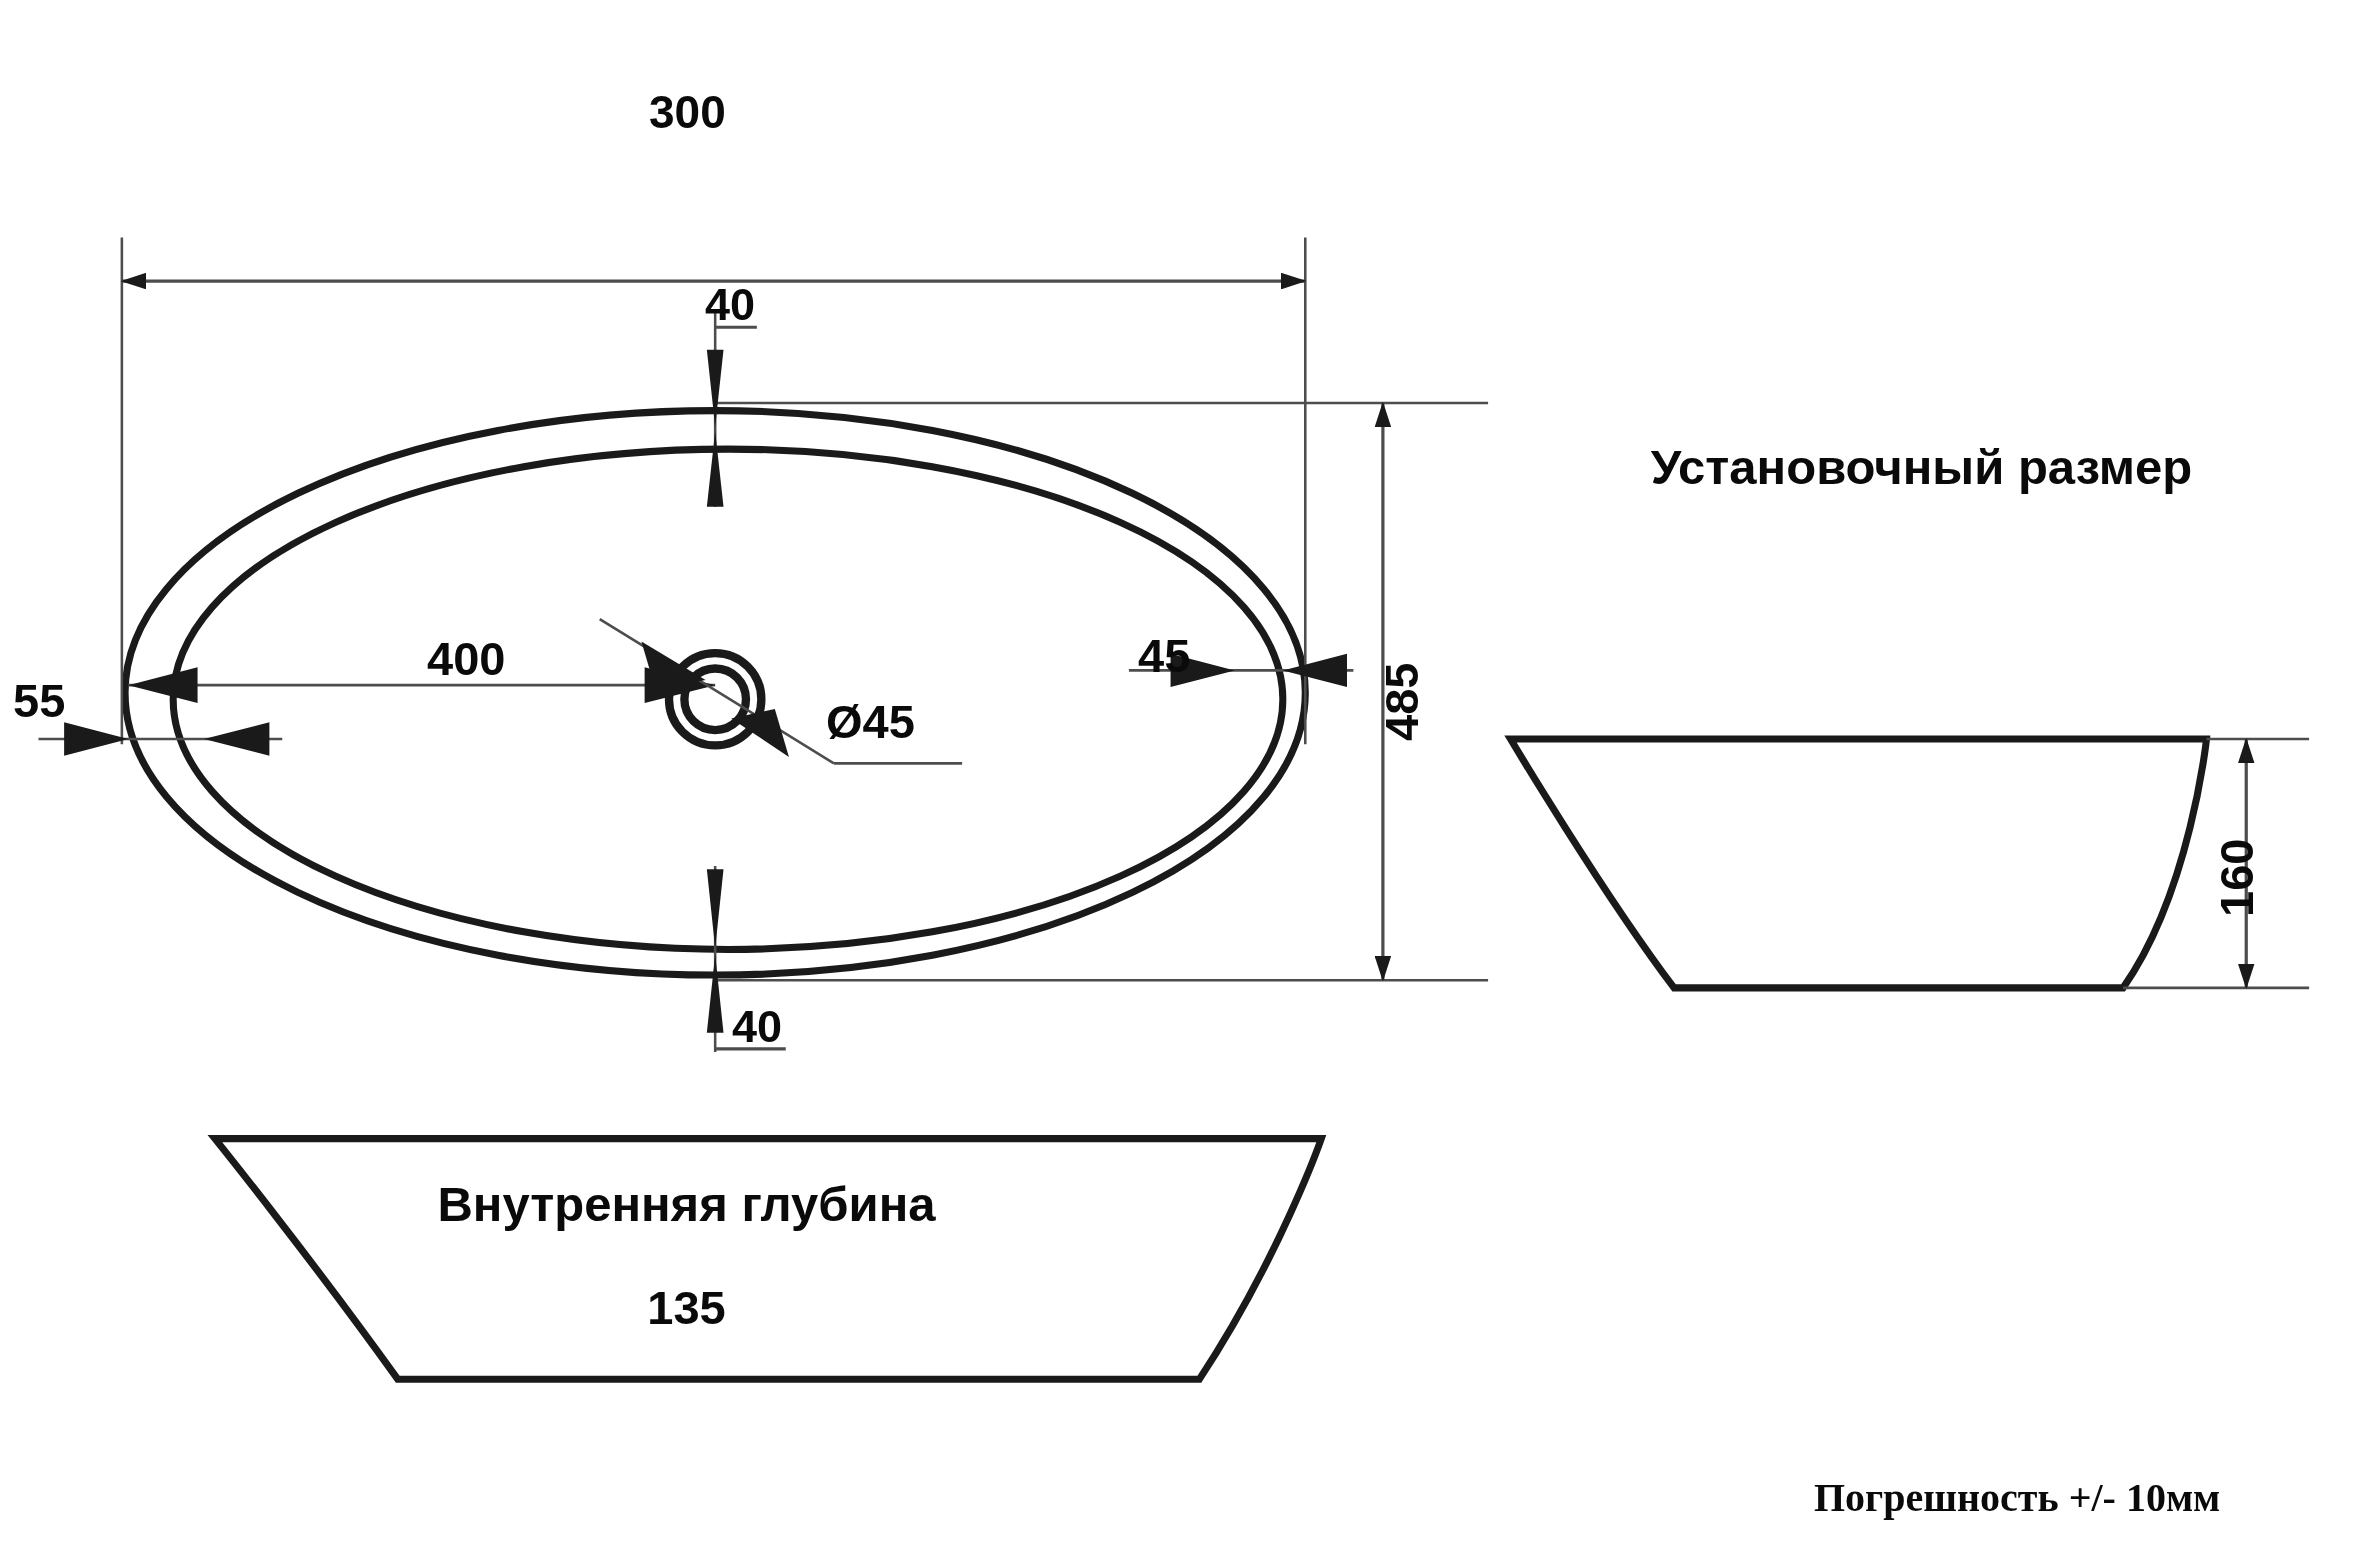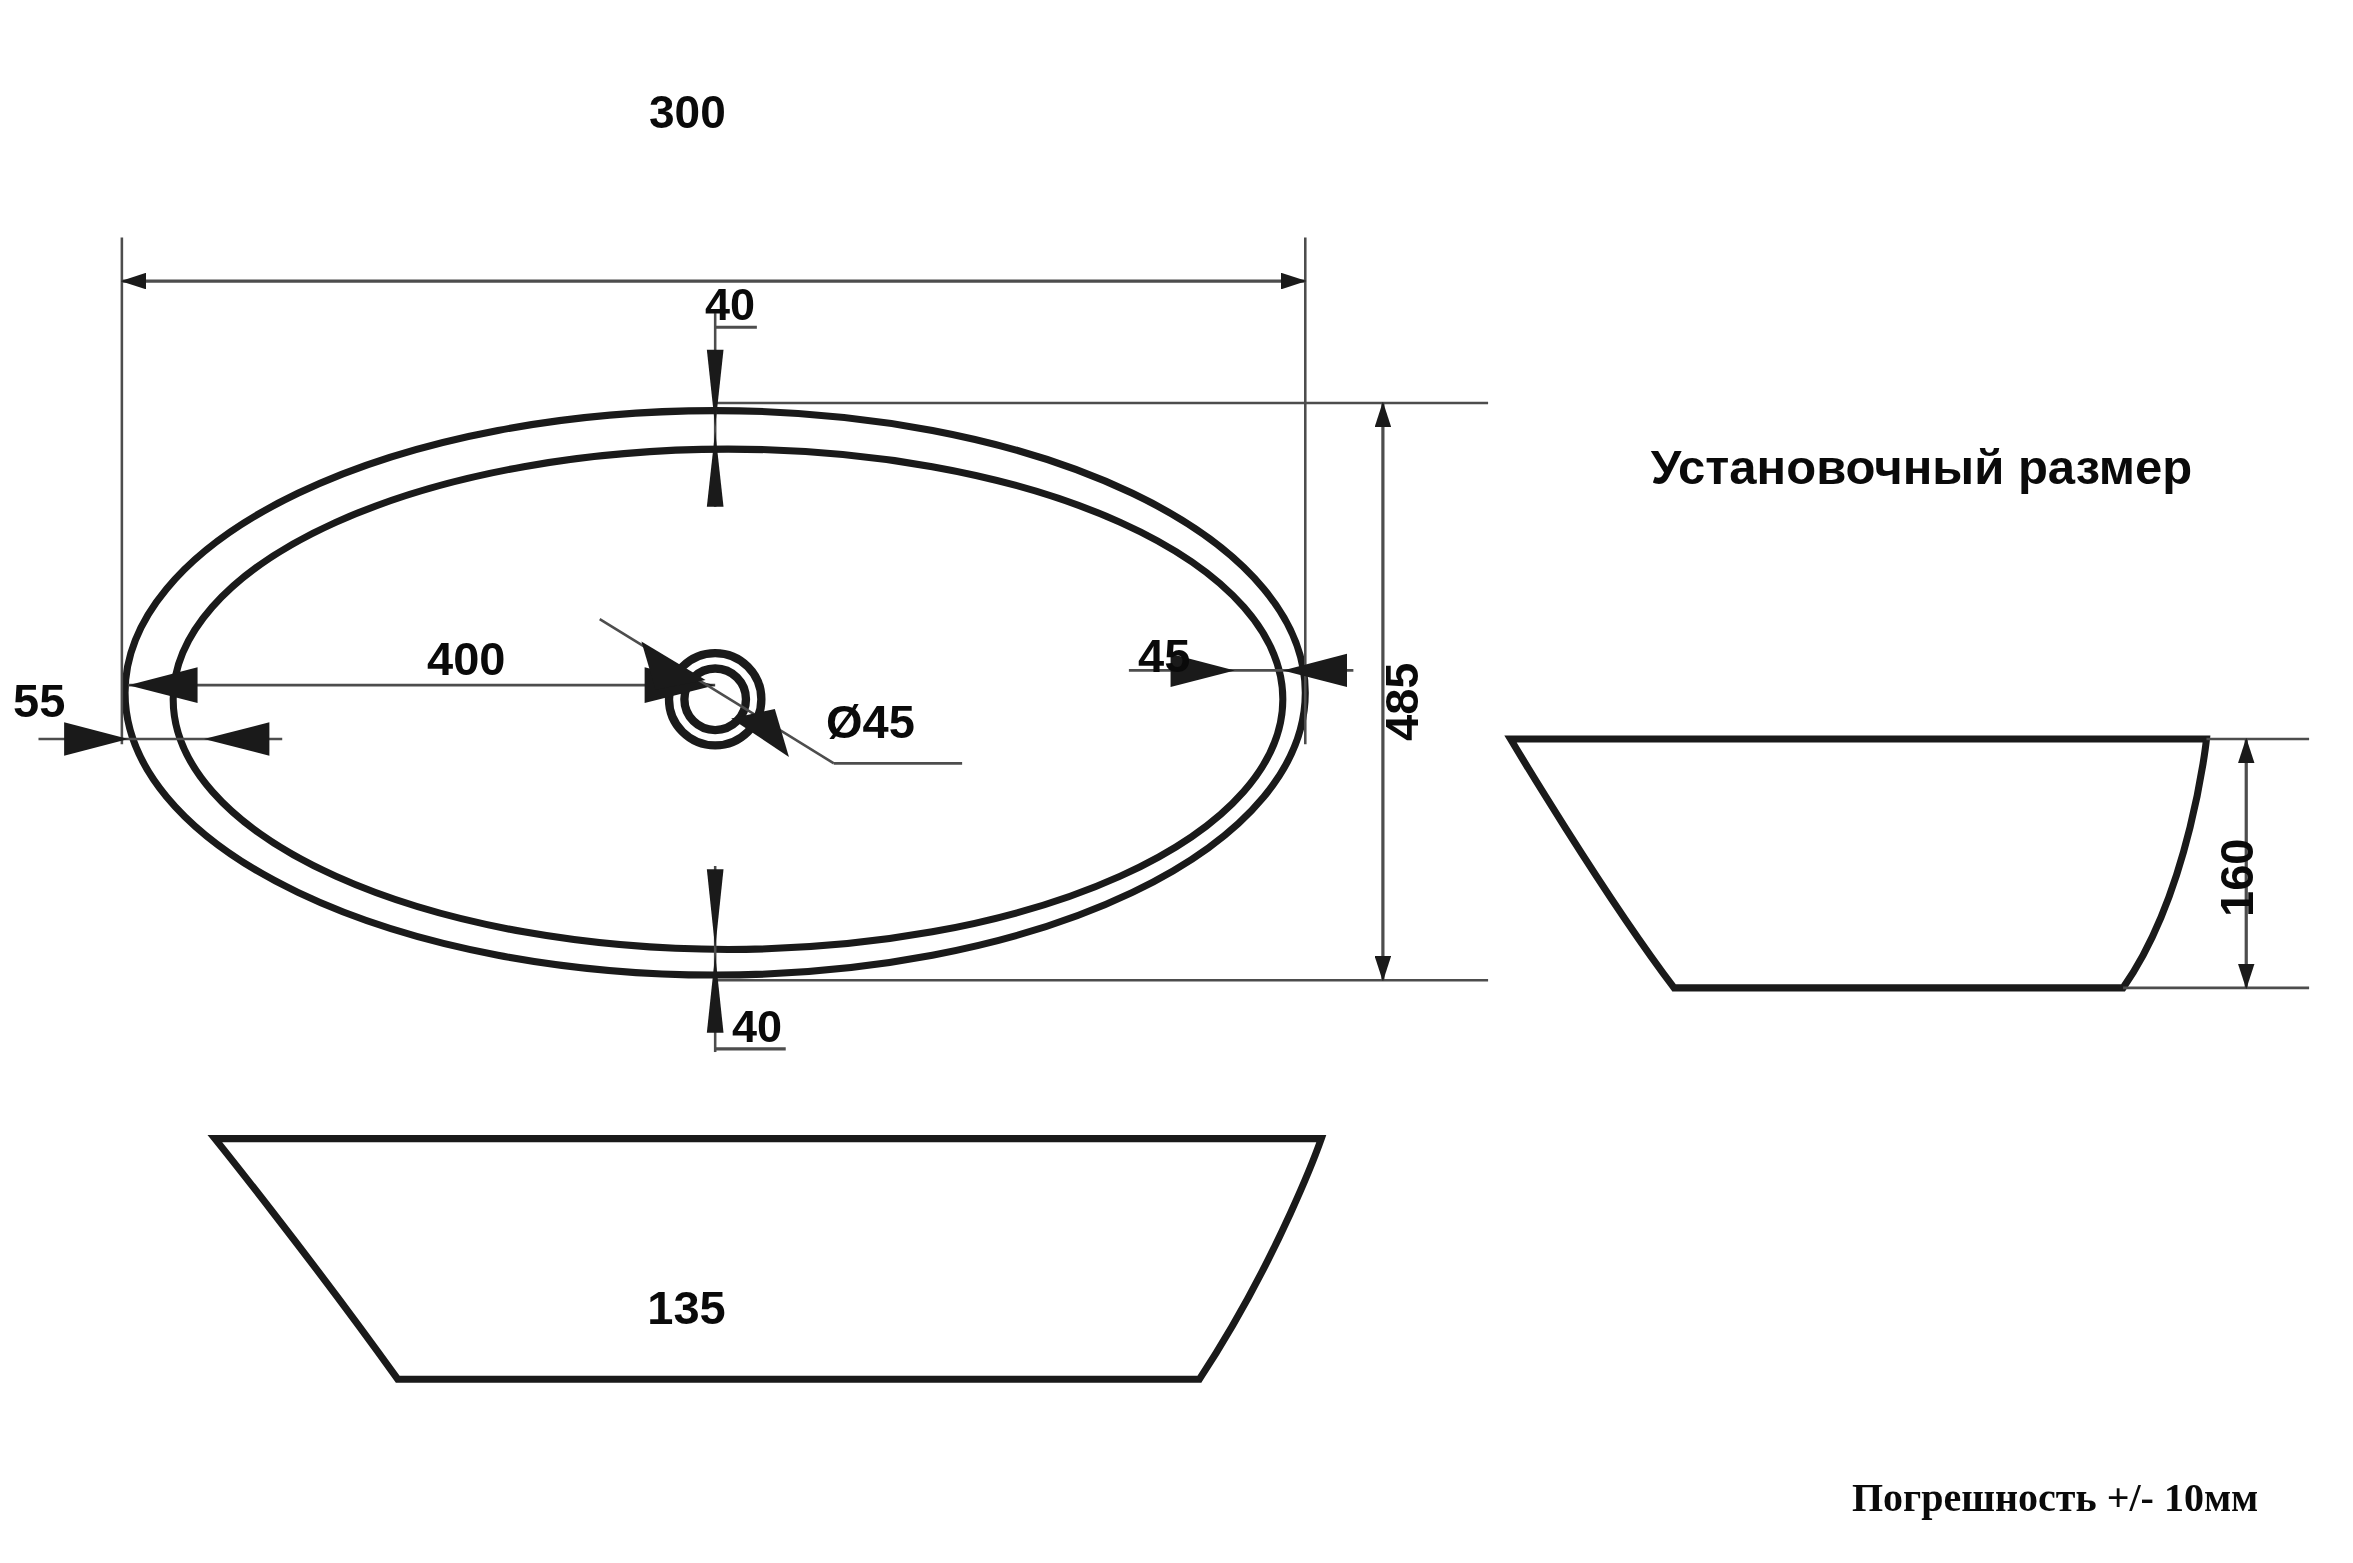--- a/index.html
+++ b/index.html
@@ -170,19 +170,20 @@
 
   <div class="lbl rot90" style="left:1378px; top:741px; font-size:47px;">485</div>
 
   <div class="lbl" style="left:826px; top:698px; font-size:47px;">Ø45</div>
 
   <div class="lbl rot90" style="left:2213px; top:917px; font-size:47px;">160</div>
 
   <div class="lbl txt-center" style="left:1591px; top:443px; width:661px; font-size:49px;">Установочный размер</div>
 
 
+  <div class="lbl txt-center" style="left:372px; top:1180px; width:629px; font-size:49px;">Внутренняя глубина</div>
 
   <div class="lbl txt-center" style="left:372px; top:1267px; width:629px; font-size:47px;margin-top:17px;">135</div>
 
-  <div class="lbl lbl-serif" style="left:1814px; top:1478px; font-size:40px;margin-left:38px;">Погрешность +/- 10мм</div>
+  <div class="lbl lbl-serif" style="left:1814px; top:1478px; font-size:40px;">Погрешность +/- 10мм</div>
 
 </div>
 
 
 </body></html>

